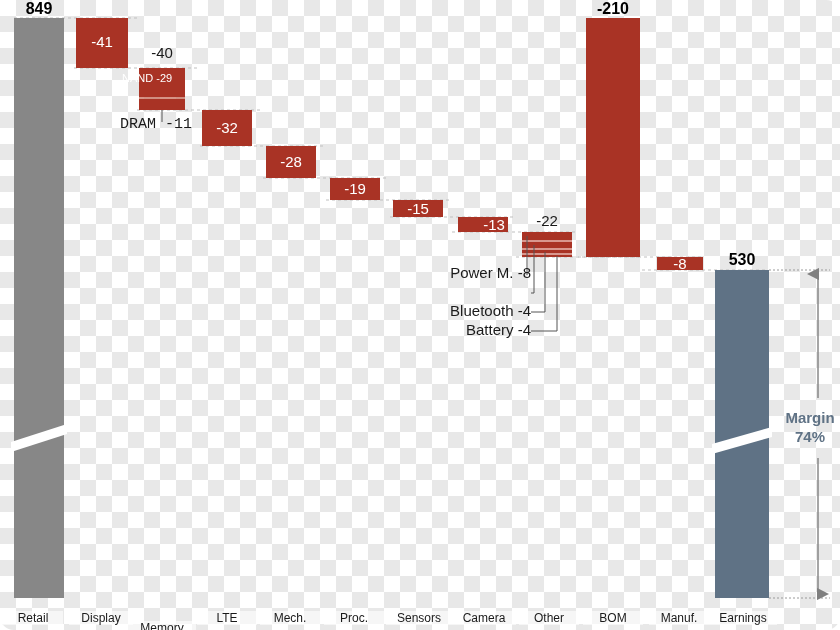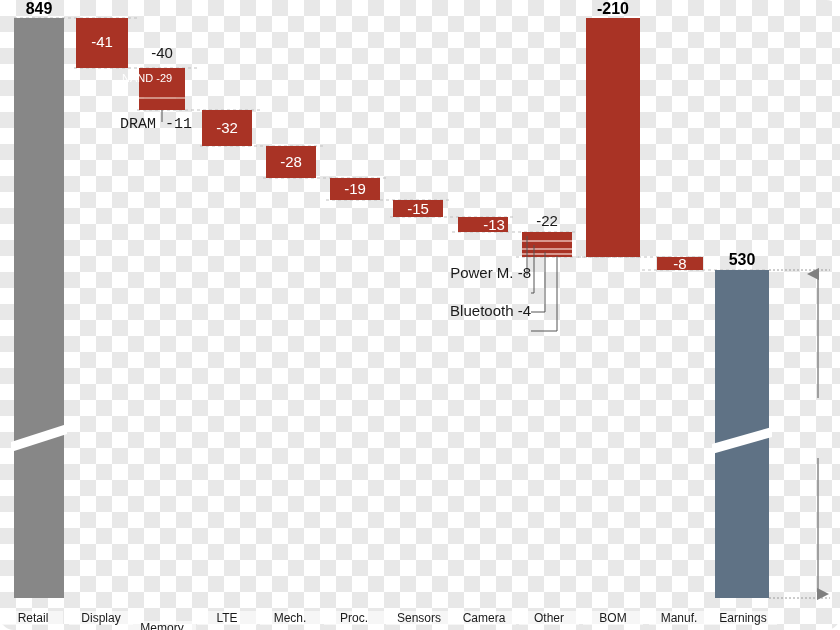--- a/index.html
+++ b/index.html
@@ -183,21 +183,26 @@
   <div class="bar-value" style="left:393px; top:200px; width:50px;">-15</div>
   <div class="bar-value" style="left:458px; top:216px; width:50px;padding-left:11px;">-13</div>
   <div class="bar-value-outside" style="left:520px; top:212px; width:54px;">-22</div>
   <div class="bar-value" style="left:657px; top:255px; width:46px;">-8</div>
 
   <div class="seg-label" style="left:122px; top:72px;">NAND -29</div>
   <div class="seg-label-dark" style="left:120px; top:116px;">DRAM -11</div>
 
   <div class="callout-label" style="left:381px; top:264px; width:150px;">Power M. -8</div>
   <div class="callout-label" style="left:381px; top:302px; width:150px;">Bluetooth -4</div>
-
+  <div class="callout-label" style="left:381px; top:321px; width:150px;">Battery -4</div>
+
+  <div class="margin-text" style="left:780px; top:408px; width:60px;">
+    <span>Margin</span><br>
+    <span>74%</span>
+  </div>
 
   <div class="axis-label" style="left:3px;   top:611px; width:60px;">Retail</div>
   <div class="axis-label" style="left:69px;  top:611px; width:64px;">Display</div>
   <div class="axis-label" style="left:128px; top:611px; width:68px;margin-top:10px;">Memory</div>
   <div class="axis-label" style="left:197px; top:611px; width:60px;">LTE</div>
   <div class="axis-label" style="left:260px; top:611px; width:60px;">Mech.</div>
   <div class="axis-label" style="left:324px; top:611px; width:60px;">Proc.</div>
   <div class="axis-label" style="left:386px; top:611px; width:66px;">Sensors</div>
   <div class="axis-label" style="left:452px; top:611px; width:64px;">Camera</div>
   <div class="axis-label" style="left:519px; top:611px; width:60px;">Other</div>

